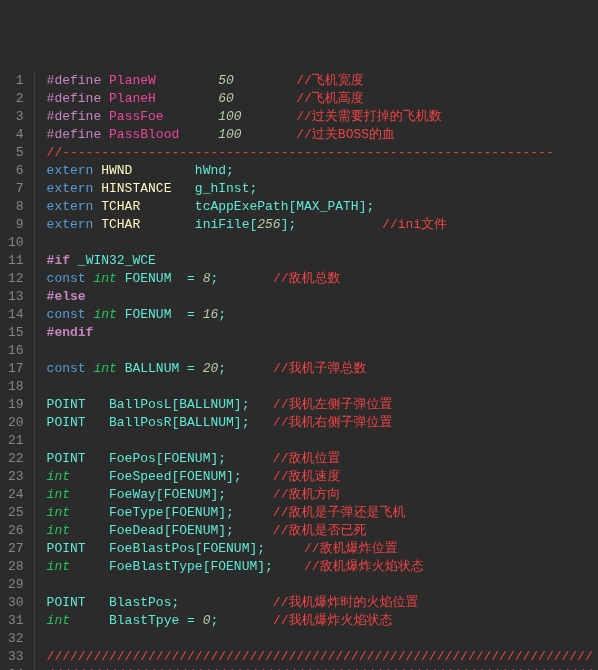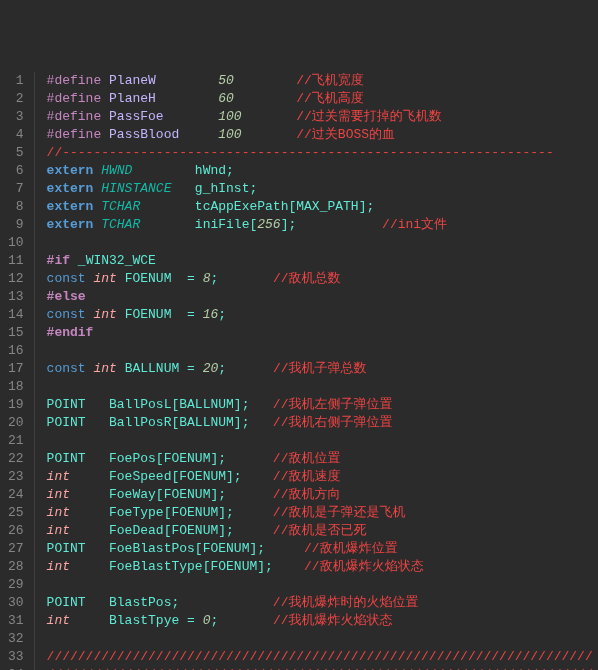--- a/index.html
+++ b/index.html
@@ -31,25 +31,25 @@
     .code {
       padding-left: 12px;
       flex: 1;
     }
     .code .line {
       display: block;
       height: 18px;
     }
     .kw-define { color: #c586c0; }
     .kw-preproc { color: #c586c0; font-weight: bold; }
-    .kw-extern { color: #569cd6; font-weight: bold; }
+    .kw-extern { color: #569cd6; }
     .kw-const { color: #569cd6; }
-    .ident-macro { color: #c4b5fd; }
-    .ident-type { color: #14b8a6; font-style: italic; }
-    .ident-builtin { color: #fca5a5; font-style: italic; }
+    .ident-macro { color: #ec4899; }
+    .ident-type { color: #fef9c3; }
+    .ident-builtin { color: #22c55e; font-style: italic; }
     .num { color: #b5cea8; font-style: italic; }
     .comment { color: #ef4444; }
     .plain { color: #5eead4; }
   </style>
 </head>
 <body>
 
 
 
 <div class="editor">

